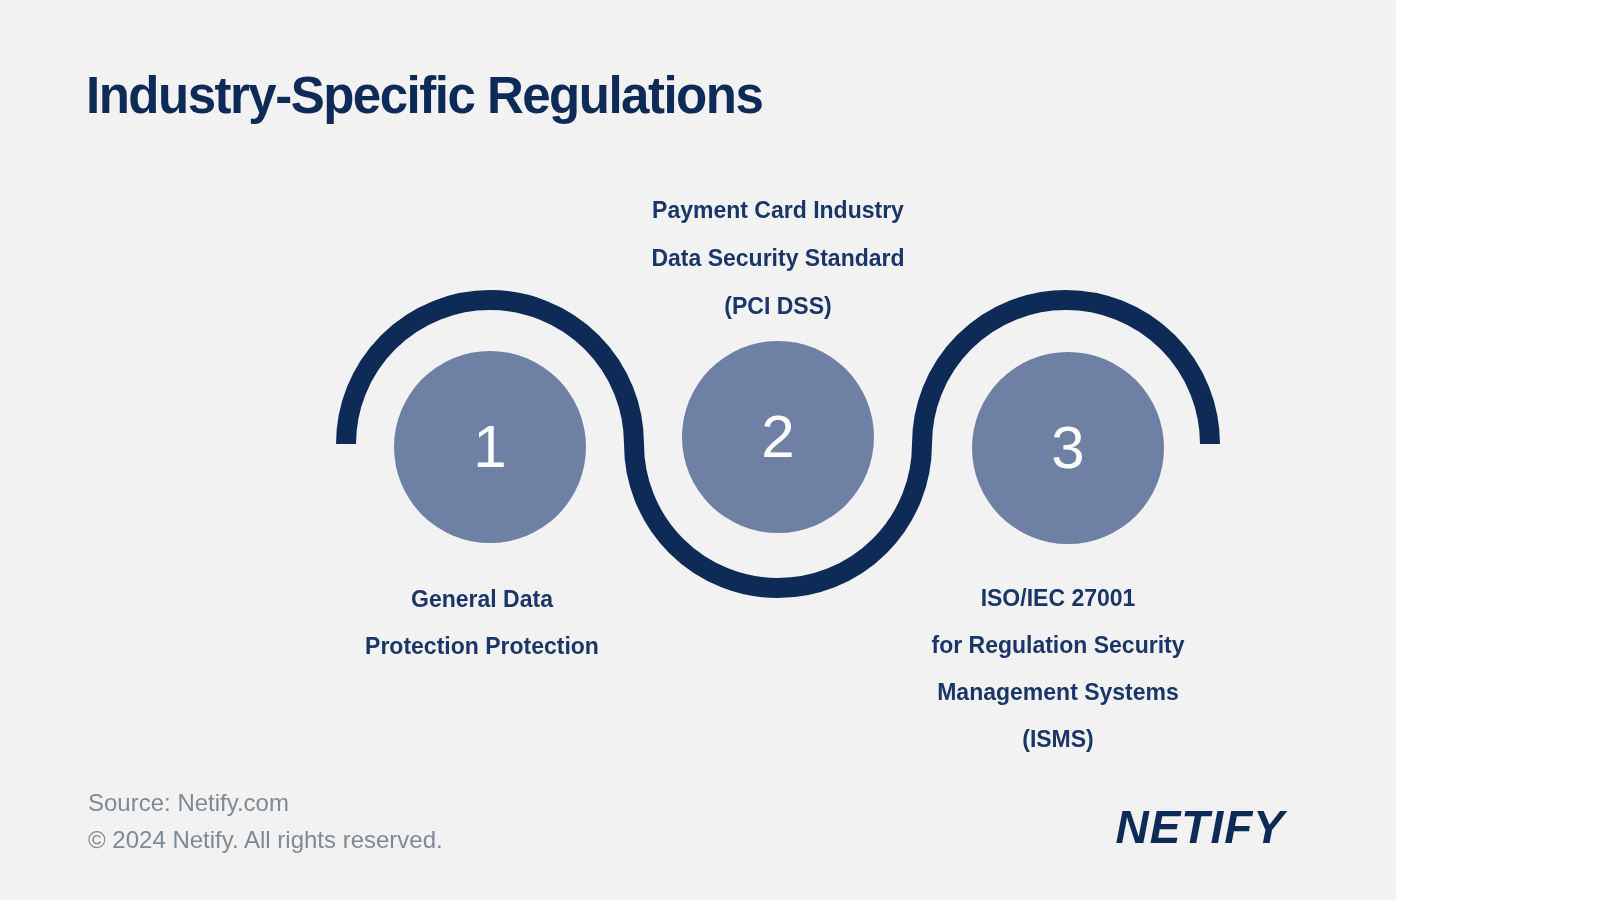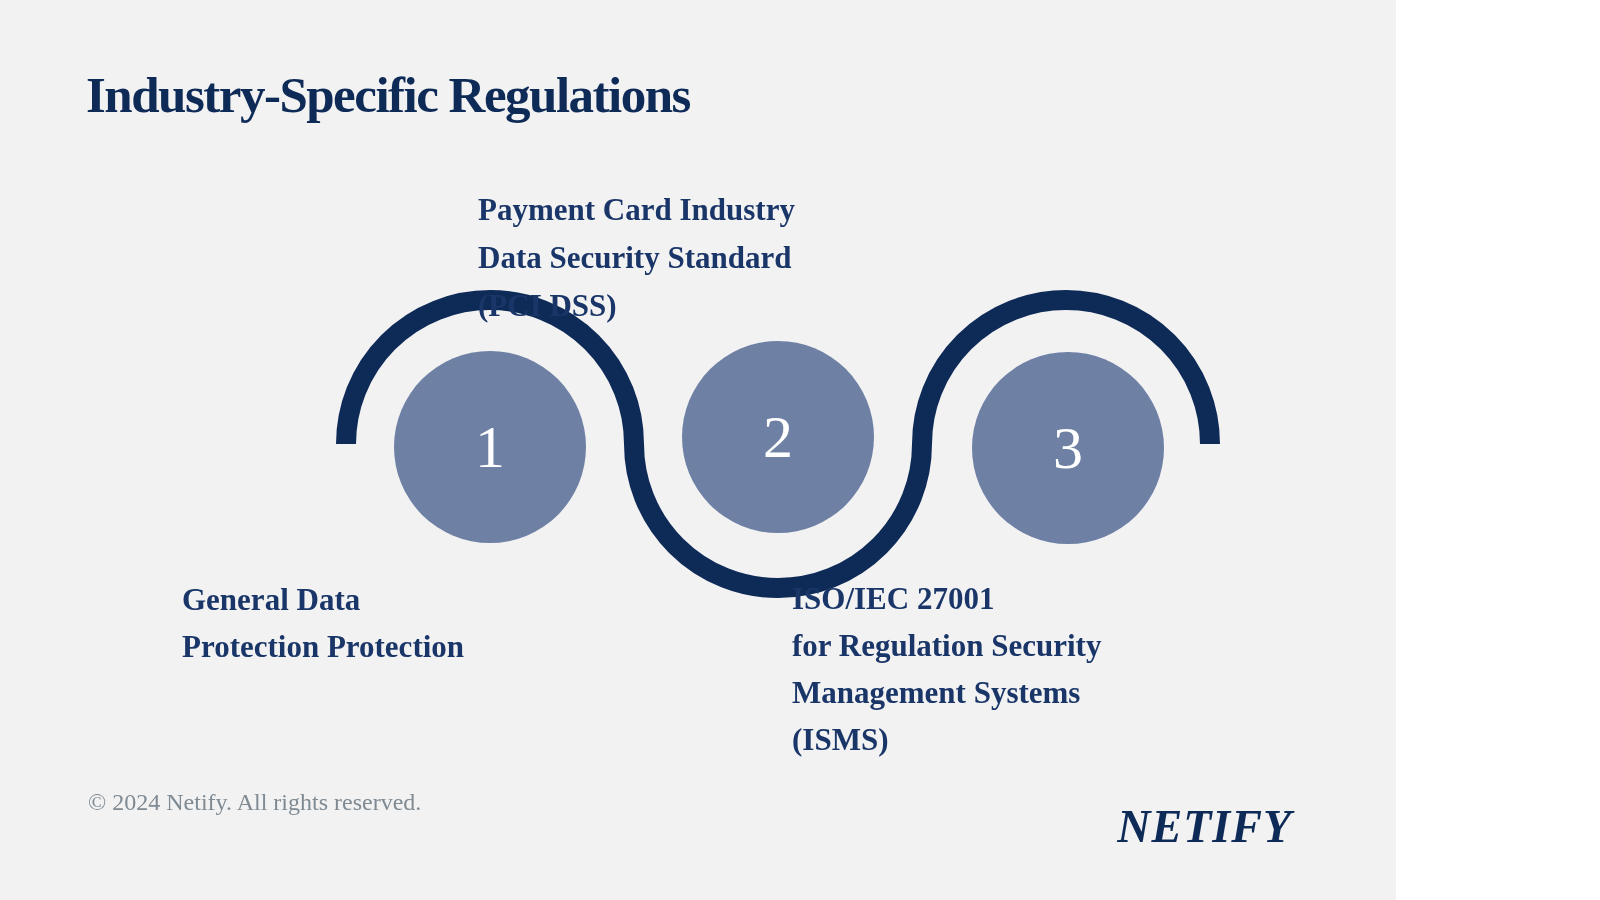--- a/index.html
+++ b/index.html
@@ -13,21 +13,20 @@
   * { margin: 0; padding: 0; box-sizing: border-box; }
   html, body {
     width: 1600px; height: 900px;
     overflow: hidden;
     font-family: "Liberation Sans", sans-serif;
   }
   .canvas {
     position: relative;
     width: 1396px; height: 900px;
     background: var(--background);
-    font-family: Liberation Serif, serif;
   }
   .title {
     position: absolute;
     left: 86px; top: 66px;
     font-size: 51px;
     font-weight: 800;
     letter-spacing: -1.5px;
     color: var(--primary-navy);
   }
   .wave {
@@ -55,41 +54,41 @@
   .circle-3 { left: 972px; top: 352px; }
   .step-number {
     color: var(--number-white);
     font-size: 60px;
     font-weight: 400;
     line-height: 1;
   }
   .step-label {
     position: absolute;
     width: 600px;
-    text-align: left;
+    text-align: center;
     color: var(--label-navy);
-    font-size: 31px;
+    font-size: 23px;
     font-weight: 700;
     line-height: 47px;
   }
   .step-label span { display: block; }
   .label-1 { left: 182px; top: 576px; }
   .label-2 { left: 478px; top: 186px; line-height: 48px; }
-  .label-3 { left: 792px; top: 575px; }
+  .label-3 { left: 758px; top: 575px; }
   .footer-notes {
     position: absolute;
     left: 88px; top: 784px;
     color: var(--footer-gray);
     font-size: 24px;
     line-height: 37px;
     font-weight: 400;
   }
   .brand-logo {
     position: absolute;
-    right: 104px; top: 800px;
+    right: 111px; top: 800px;
     color: var(--primary-navy);
     font-size: 46px;
     font-weight: 800;
     font-style: italic;
     letter-spacing: 1px;
   }
 </style>
 </head>
 <body>
 
@@ -125,18 +124,19 @@
   </div>
 
   <div class="step-label label-3">
     <span>ISO/IEC 27001</span>
     <span>for Regulation Security</span>
     <span>Management Systems</span>
     <span>(ISMS)</span>
   </div>
 
   <div class="footer-notes">
+    <p>Source: Netify.com</p>
     <p>© 2024 Netify. All rights reserved.</p>
   </div>
 
   <div class="brand-logo">NETIFY</div>
 
 </div>
 
 </body></html>

